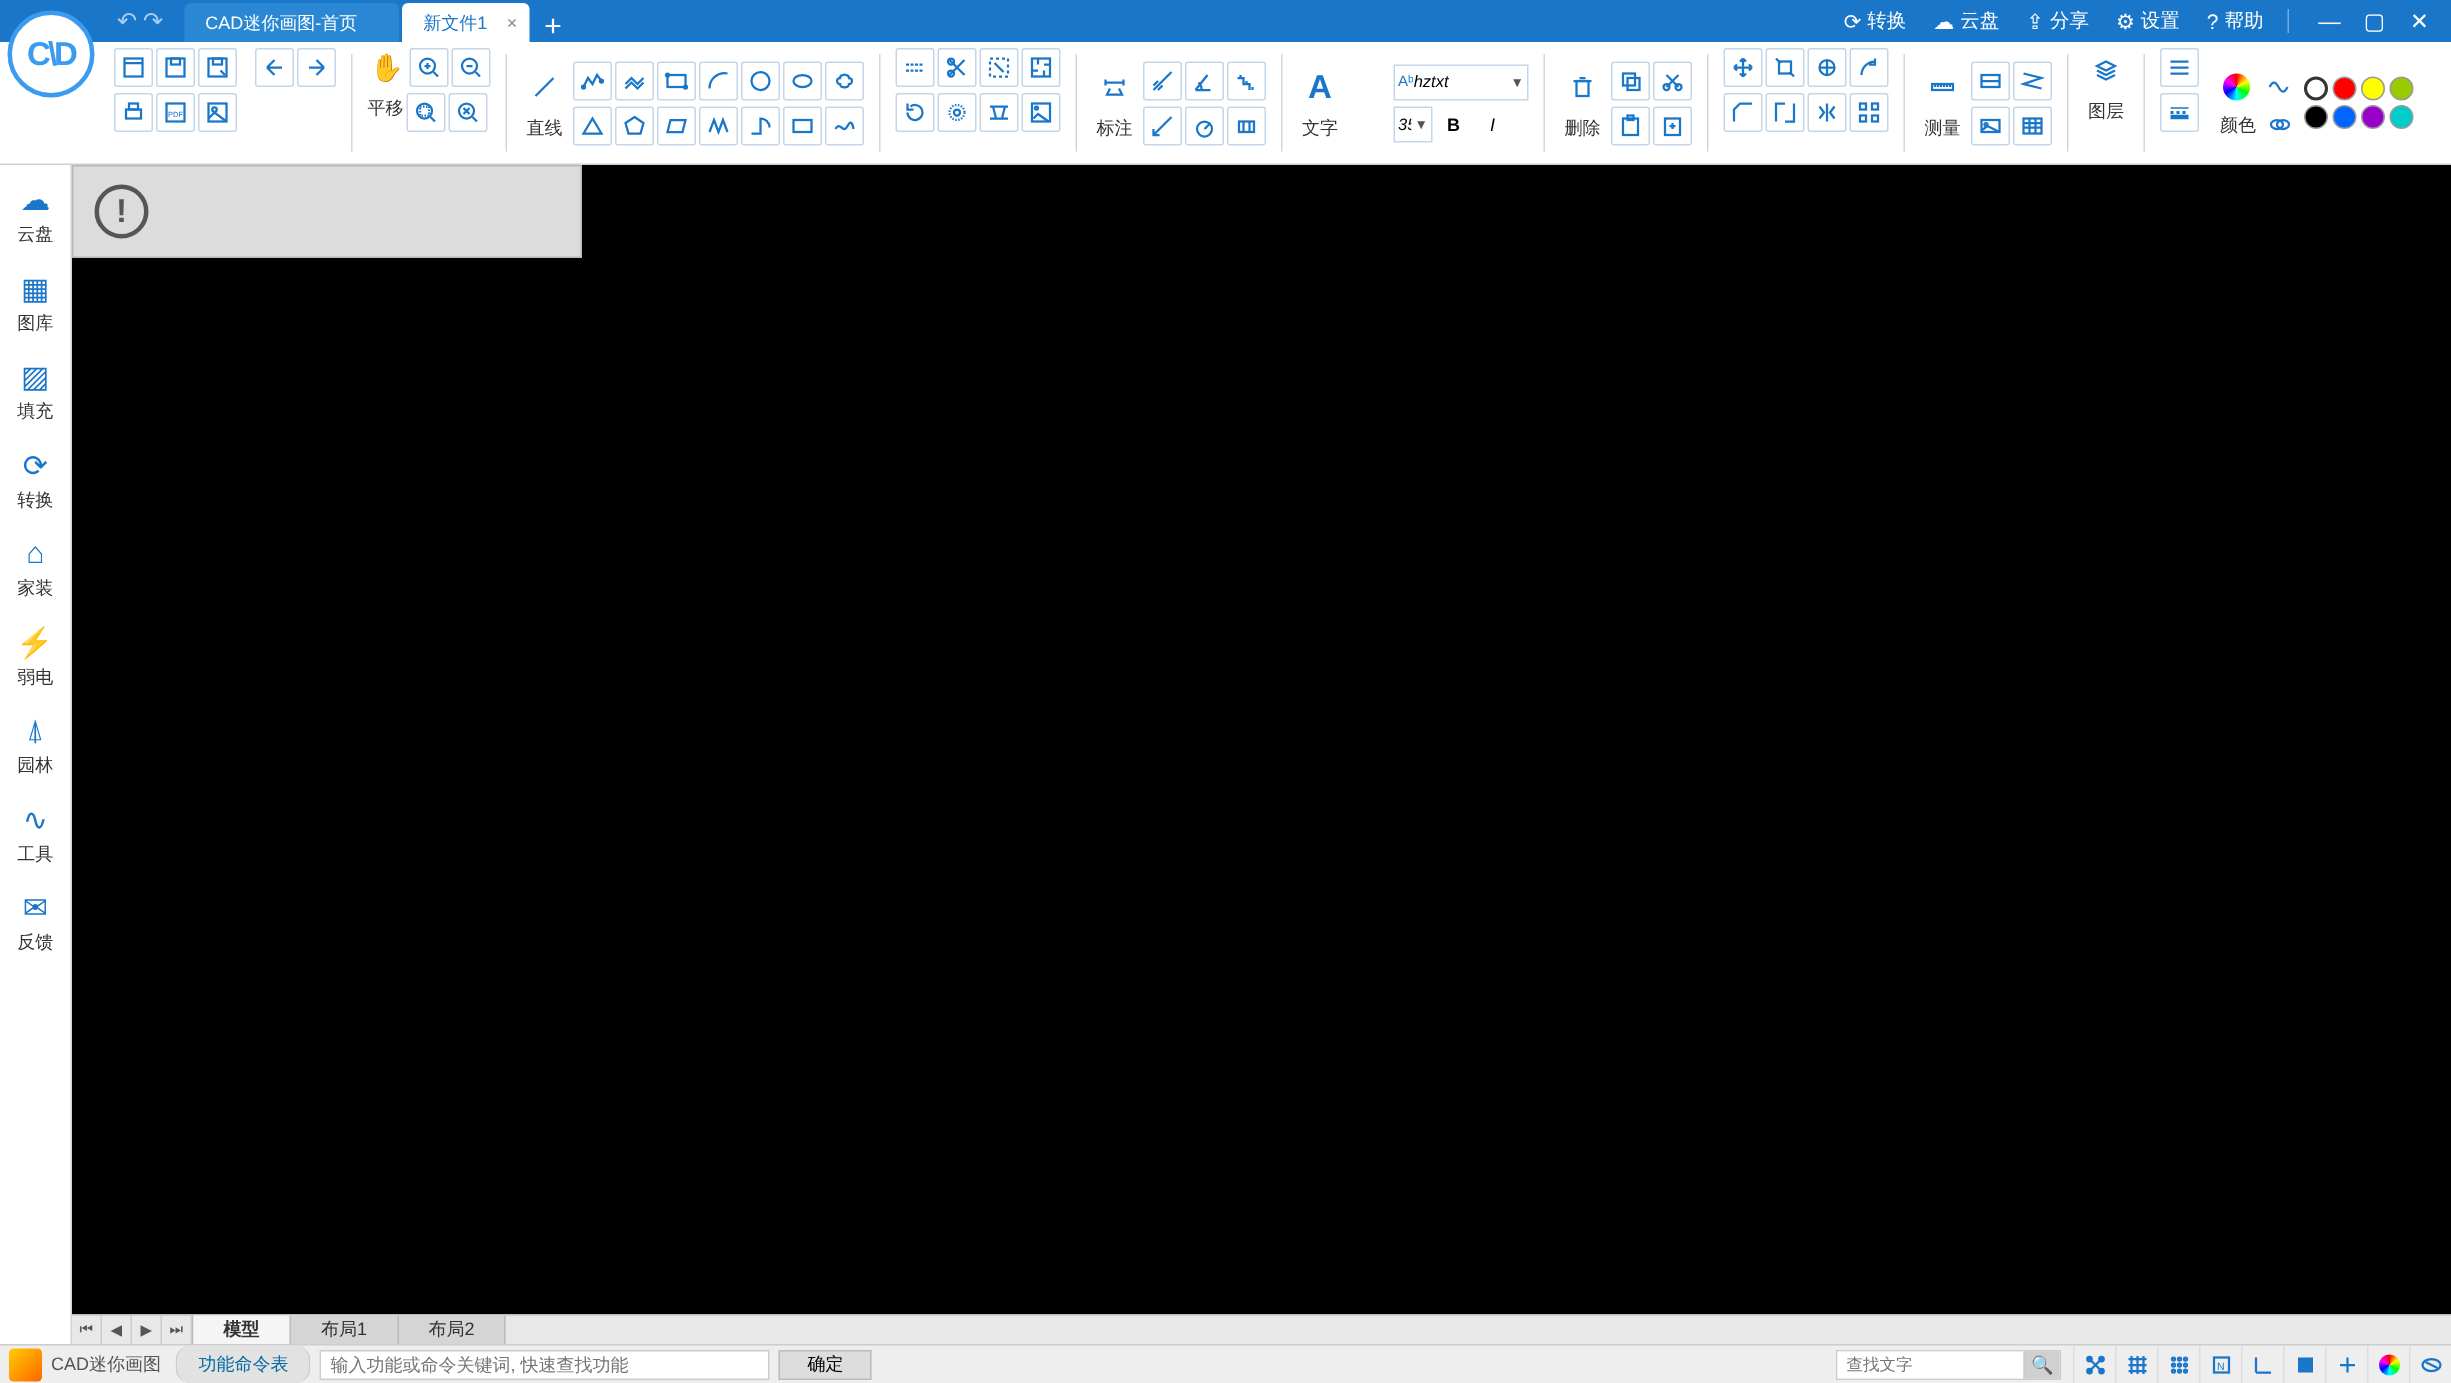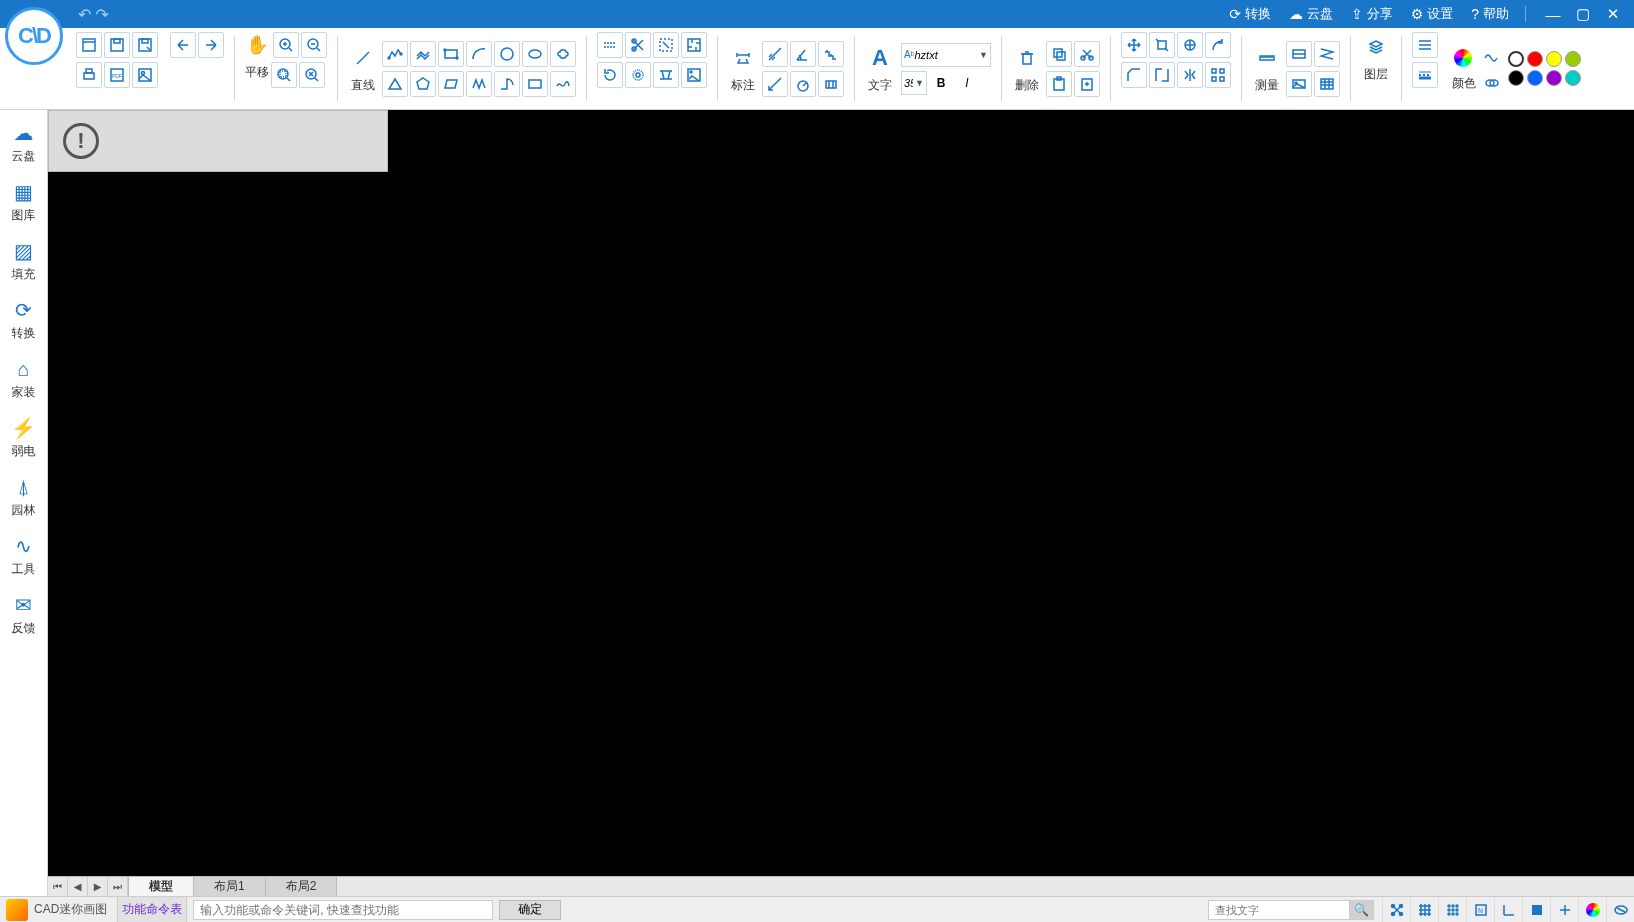--- a/index.html
+++ b/index.html
@@ -63,46 +63,56 @@
 
 .layout-tabs { height:20px; background:#e8e8e8; border-top:1px solid #bbb; display:flex; align-items:stretch; flex-shrink:0; }
 .lt-nav { display:flex; border-right:1px solid #bbb; }
 .lt-nav-btn { width:20px; display:flex; align-items:center; justify-content:center; border-right:1px solid #ccc; cursor:pointer; color:#555; font-size:10px; }
 .lt-tab { padding:0 20px; display:flex; align-items:center; border-right:1px solid #bbb; cursor:pointer; font-size:12px; background:#d5d5d5; color:#333;}
 .lt-tab.active { background:#f5f5f5; font-weight:bold;}
 
 .cmdbar { height:26px; background:#eee; border-top:1px solid #ccc; display:flex; align-items:center; flex-shrink:0; }
 .cmd-logo { width:22px; height:22px; margin:0 6px; background:linear-gradient(135deg,#ffcc00,#ff6600); border-radius:3px;}
 .cmd-title { font-size:12px; color:#555; margin-right:10px; }
-.cmd-fn-btn { padding:0 4px; height:100%; border-left:1px solid #ccc; border-right:1px solid #ccc; display:flex; align-items:center; font-size:12px; color:#6d28d9; cursor:pointer; background:#e2e2e2;}
+.cmd-fn-btn { padding:0 14px; height:100%; border-left:1px solid #ccc; border-right:1px solid #ccc; display:flex; align-items:center; font-size:12px; color:#0369a1; cursor:pointer; background:#e2e2e2;border-radius:10px;}
 .cmd-input { flex:0 0 300px; height:20px; border:1px solid #ccc; padding:0 6px; font-size:12px; color:#888; margin-left:6px;}
 .cmd-ok { padding:0 18px; height:20px; border:1px solid #bbb; background:#ddd; margin-left:6px; cursor:pointer; font-size:12px; display:flex; align-items:center;}
 .cmd-spacer { flex:1; }
 .cmd-search-wrap { display:flex; align-items:center; border:1px solid #ccc; height:20px; margin-right:8px;}
-.cmd-search { width:140px; border:none; padding:0 6px; font-size:11px; color:#888; outline:none; height:18px;}
+.cmd-search { width:124px; border:none; padding:0 6px; font-size:11px; color:#888; outline:none; height:18px;}
 .cmd-search-btn { width:24px; height:18px; background:#d0d0d0; display:flex; align-items:center; justify-content:center; cursor:pointer; color:#555; border-left:1px solid #ccc;}
 .status-btns { display:flex; gap:0; }
 .status-btn { width:28px; height:26px; display:flex; align-items:center; justify-content:center; cursor:pointer; color:#1976c9; border-left:1px solid #ddd;}
 .status-btn svg{width:16px;height:16px;stroke:#1976c9;fill:none;stroke-width:1.5;}
 
 .dropdown-arrow{font-size:9px;color:#555;margin-left:2px;}
-.input-wrap{display:flex;align-items:center;border:1px solid #c5d6e8;height:24px;padding:0 2px;}
+.input-wrap{display:flex;align-items:center;border:1px solid #c5d6e8;height:24px;padding:0 2px;margin-left:28px;}
 .input-wrap input{border:none;outline:none;width:100%;font-size:11px;font-style:italic;}
 .pre-ico{width:14px;color:#1976c9;font-size:10px;}
 </style>
 </head>
 <body>
 
 <div class="titlebar">
   <div class="logo-circle">
     <span class="logo-inner">C\D</span>
   </div>
   <div class="nav-arrows">
     <span>↶</span>
     <span>↷</span>
+  </div>
+  <div class="tabs">
+    <div class="tab inactive">
+      <span>CAD迷你画图-首页</span>
+    </div>
+    <div class="tab active">
+      <span>新文件1</span>
+      <span class="close-x">×</span>
+    </div>
+    <span class="add-tab">+</span>
   </div>
   <div class="title-right">
     <div class="title-link">
         <span class="ico">⟳</span>
         <span>转换</span>
       </div>
     <div class="title-link">
         <span class="ico">☁</span>
         <span>云盘</span>
       </div>

